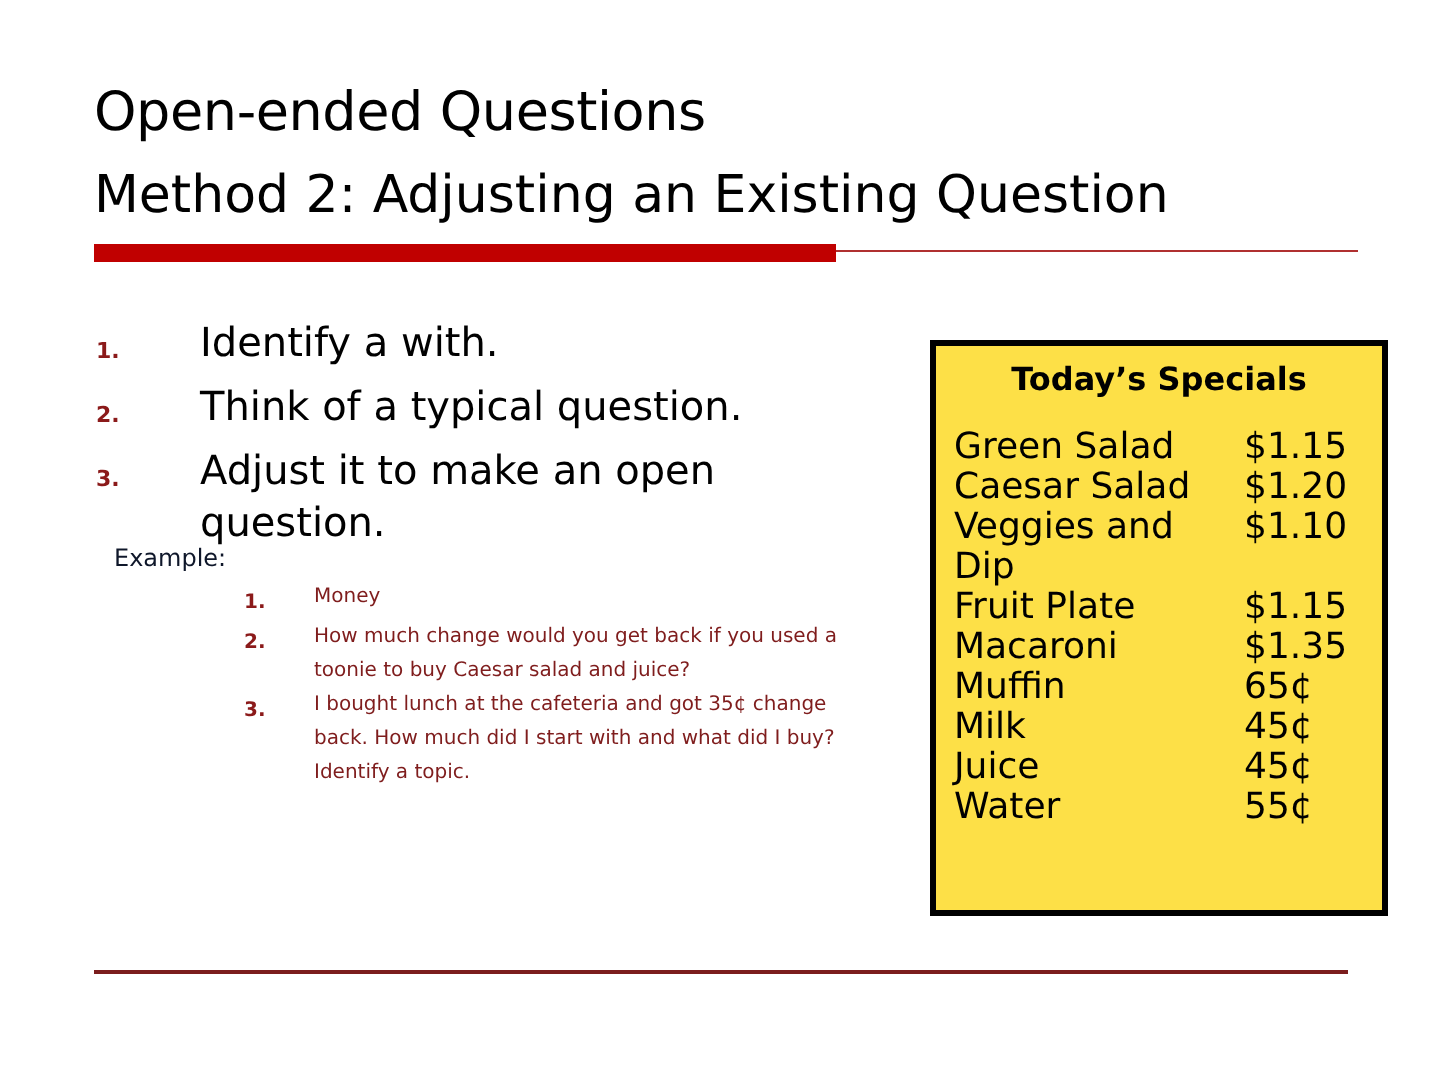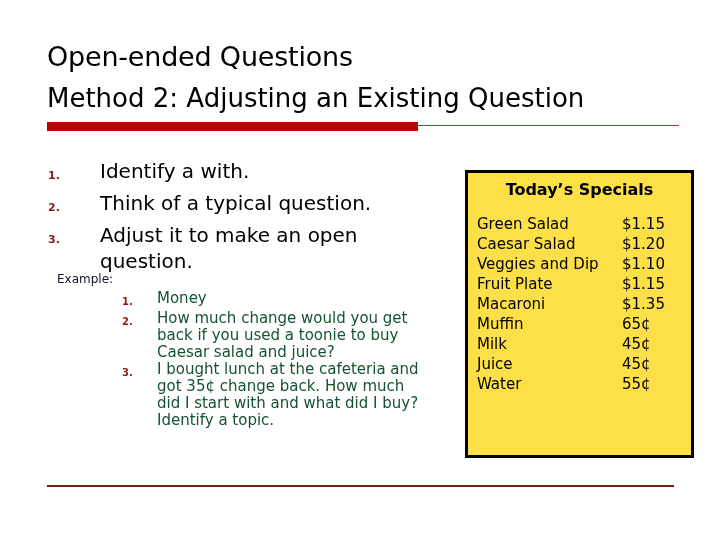--- a/index.html
+++ b/index.html
@@ -118,23 +118,23 @@
     text-align: left;
     padding-left: 77px;
     box-sizing: border-box;
     color: #8b1a1a;
     font-size: 10px;
     font-weight: bold;
     line-height: 17px;
     padding-top: 3px;
   }
   .ex-text {
-    font-size: 15px;
+    font-size: 10px;
     line-height: 17px;
-    color: #14532d;
+    color: #7f1d1d;
     max-width: 275px;
   }
 
   
   .specials-box {
     position: absolute;
     left: 465px;
     top: 170px;
     width: 229px;
     height: 288px;
@@ -149,21 +149,21 @@
     margin-top: 7px;
     line-height: 20px;
     color: #000000;
   }
   .specials-list {
     margin-top: 14px;
     padding-left: 9px;
   }
   .specials-row {
     display: flex;
-    font-size: 15px;
+    font-size: 18px;
     line-height: 20px;
     color: #000000;
   }
   .sp-name {
     width: 145px;
     flex: 0 0 145px;
   }
   .sp-price {
     flex: 0 0 auto;
   }

